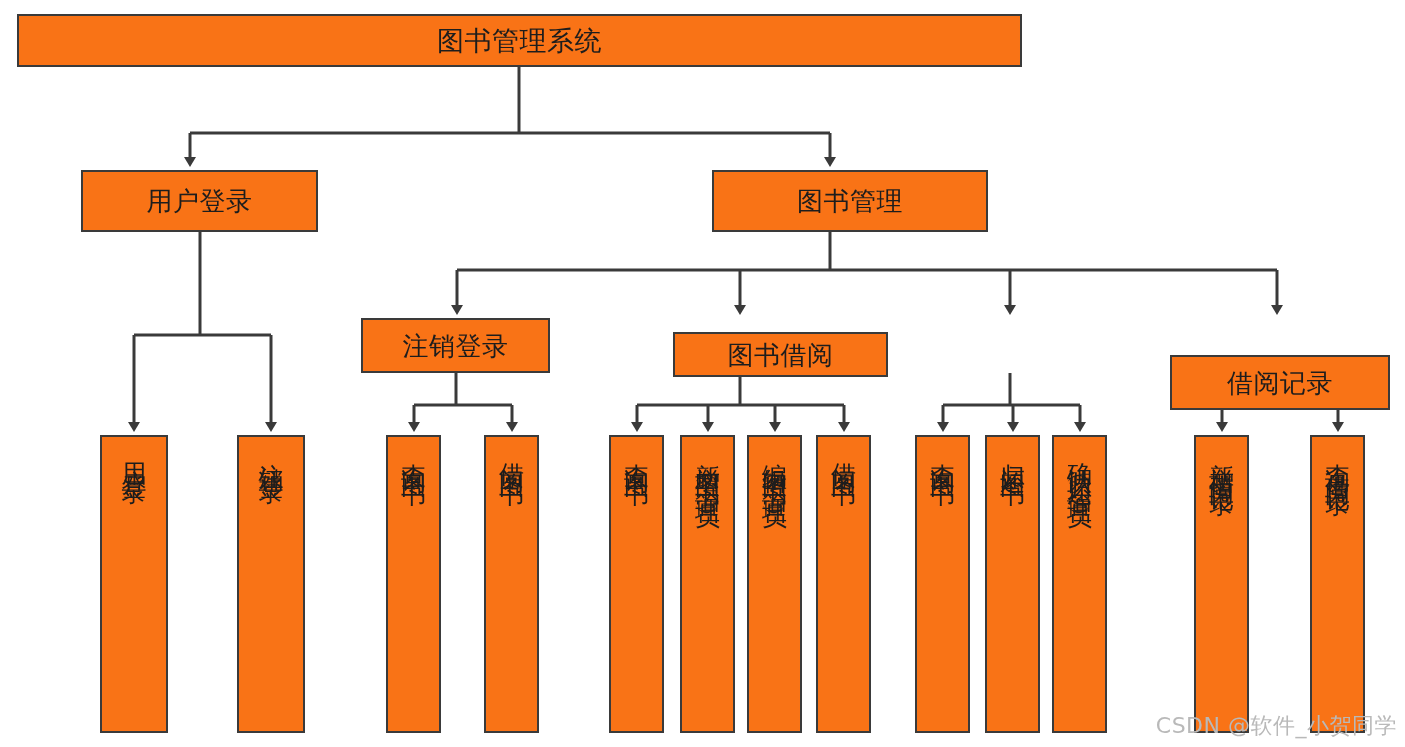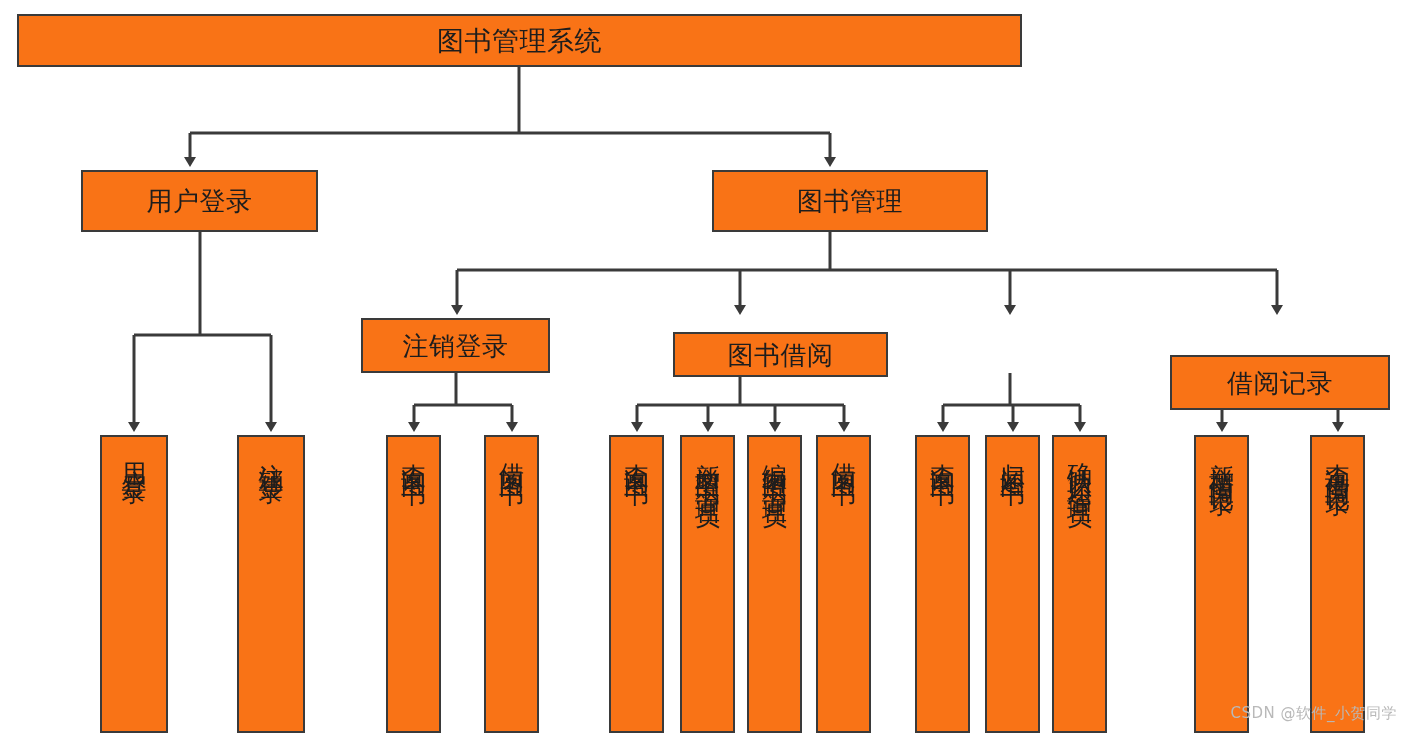--- a/index.html
+++ b/index.html
@@ -53,22 +53,22 @@
     line-height: 1.0;
     white-space: nowrap;
     display: block;
   }
   .root-label {
     font-size: 27px;
   }
   .watermark {
     position: absolute;
     right: 8px;
-    bottom: 24px;
-    font-size: 15px;
+    bottom: 6px;
+    font-size: 22px;
     color: #b9b9b9;
     letter-spacing: 0.5px;
     white-space: nowrap;
   }
 </style>
 </head>
 <body>
 
 <div id="canvas">
 

